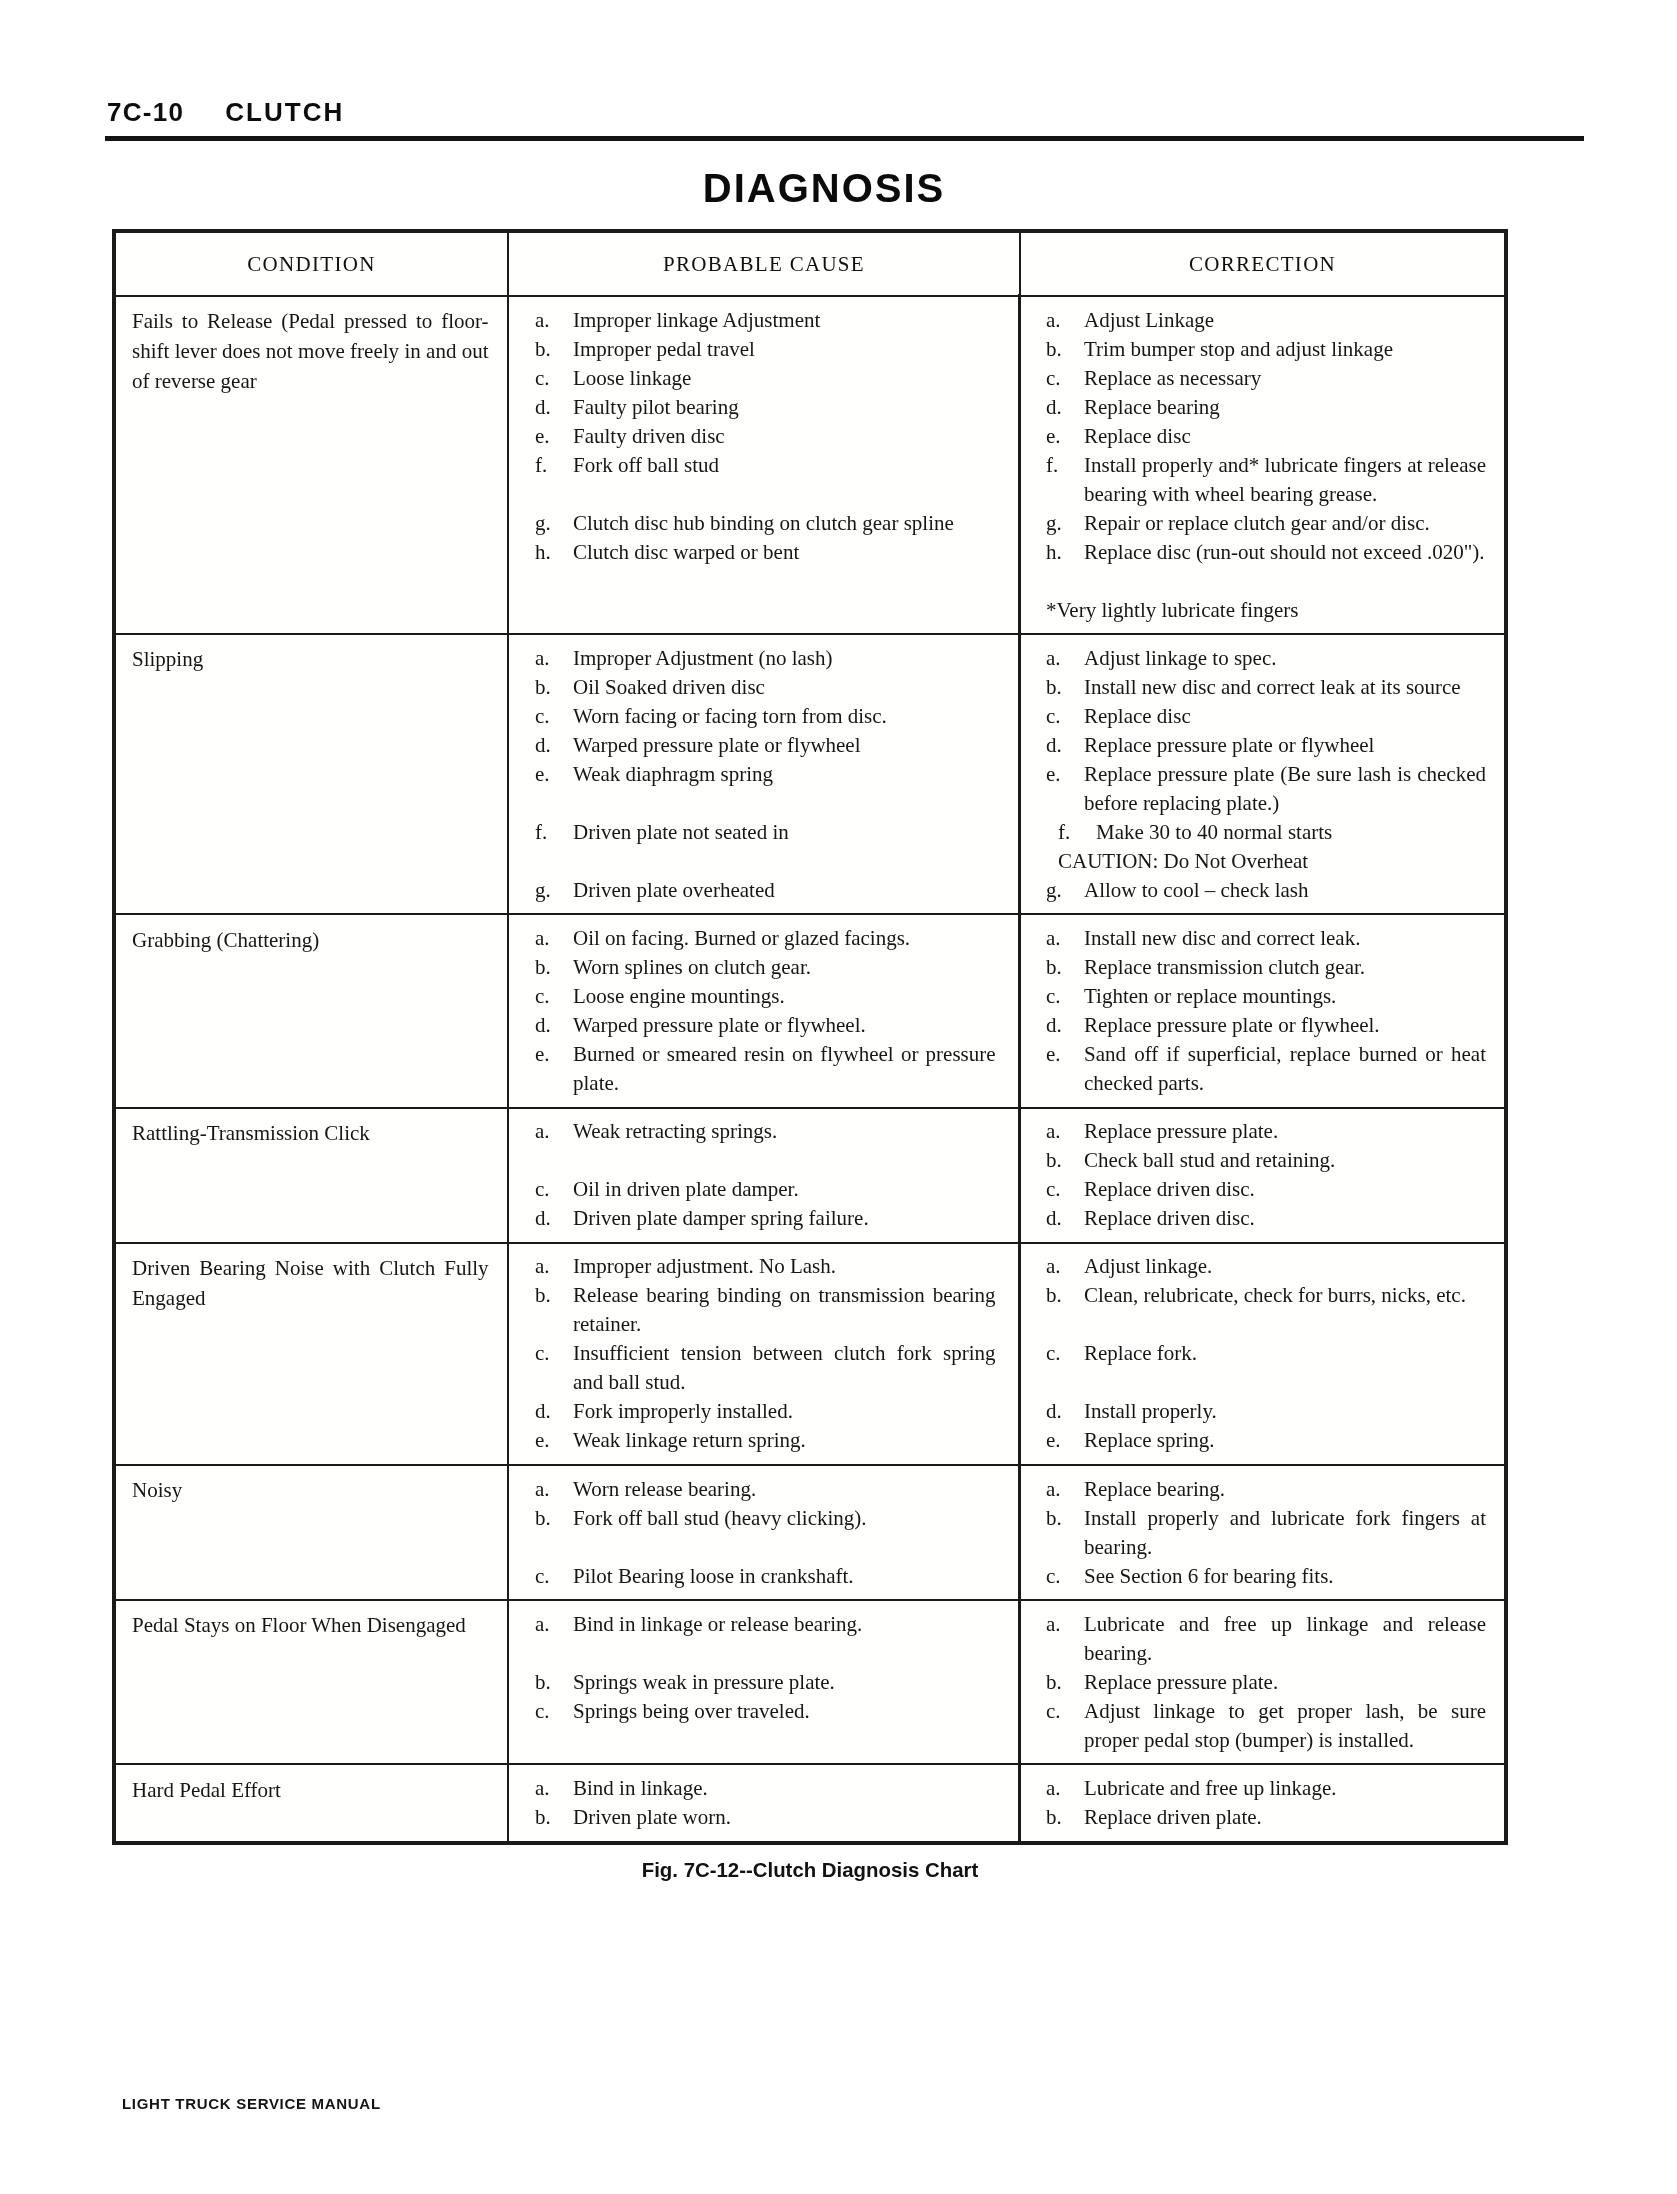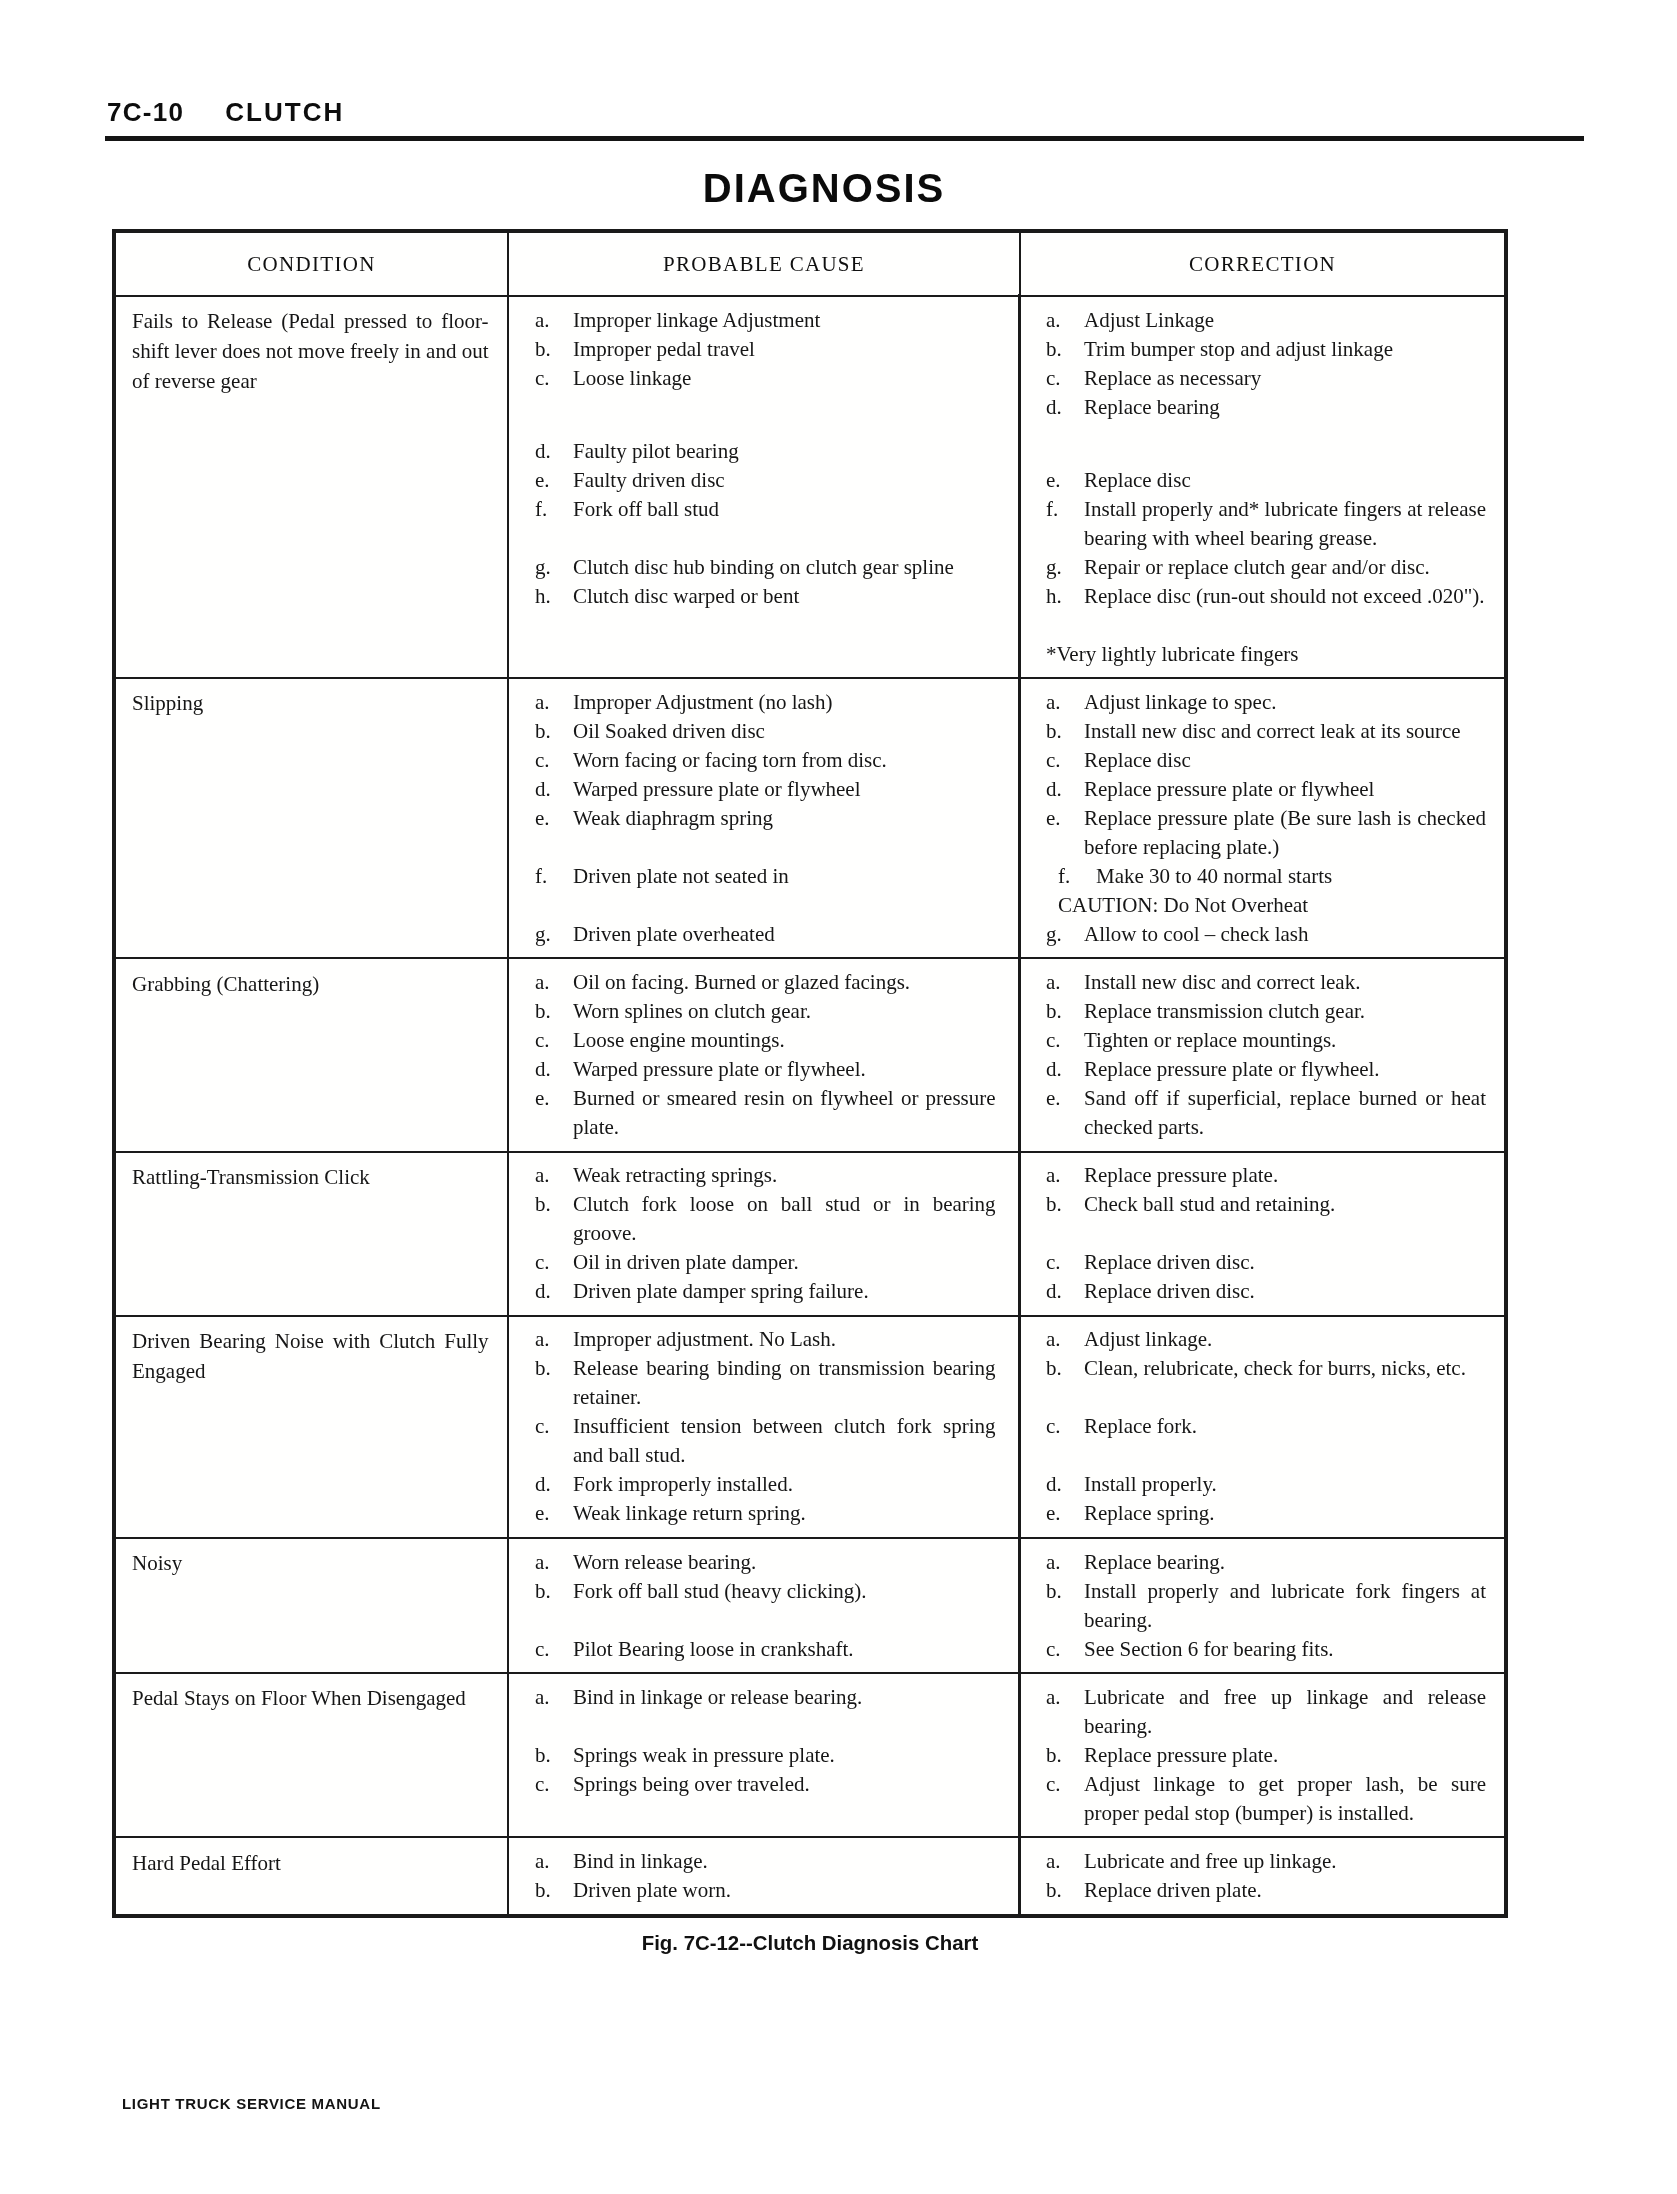--- a/index.html
+++ b/index.html
@@ -108,21 +108,21 @@
             </div>
             <div class="p-corr" style="grid-row: 2;">
               <p class="item-text"><span class="letter">b.</span>Trim bumper stop and adjust linkage</p>
             </div>
             <div class="p-cause" style="grid-row: 3;">
               <p class="item-text"><span class="letter">c.</span>Loose linkage</p>
             </div>
             <div class="p-corr" style="grid-row: 3;">
               <p class="item-text"><span class="letter">c.</span>Replace as necessary</p>
             </div>
-            <div class="p-cause" style="grid-row: 4; margin-top: 44px;">
+            <div class="p-cause" style="grid-row: 4;">
               <p class="item-text"><span class="letter">d.</span>Faulty pilot bearing</p>
             </div>
             <div class="p-corr" style="grid-row: 4;">
               <p class="item-text"><span class="letter">d.</span>Replace bearing</p>
             </div>
             <div class="p-cause" style="grid-row: 5;">
               <p class="item-text"><span class="letter">e.</span>Faulty driven disc</p>
             </div>
             <div class="p-corr" style="grid-row: 5;">
               <p class="item-text"><span class="letter">e.</span>Replace disc</p>
@@ -240,23 +240,20 @@
         <div class="t-row">
           <div class="c-cond">
             <p class="cond-text">Rattling-Transmission Click</p>
           </div>
           <div class="pairs">
             <div class="p-cause" style="grid-row: 1;">
               <p class="item-text"><span class="letter">a.</span>Weak retracting springs.</p>
             </div>
             <div class="p-corr" style="grid-row: 1;">
               <p class="item-text"><span class="letter">a.</span>Replace pressure plate.</p>
-            </div>
-            <div class="p-cause" style="grid-row: 2;">
-              <p class="item-text"><span class="letter">b.</span>Clutch fork loose on ball stud or in bearing groove.</p>
             </div>
             <div class="p-corr" style="grid-row: 2;">
               <p class="item-text"><span class="letter">b.</span>Check ball stud and retaining.</p>
             </div>
             <div class="p-cause" style="grid-row: 3;">
               <p class="item-text"><span class="letter">c.</span>Oil in driven plate damper.</p>
             </div>
             <div class="p-corr" style="grid-row: 3;">
               <p class="item-text"><span class="letter">c.</span>Replace driven disc.</p>
             </div>

